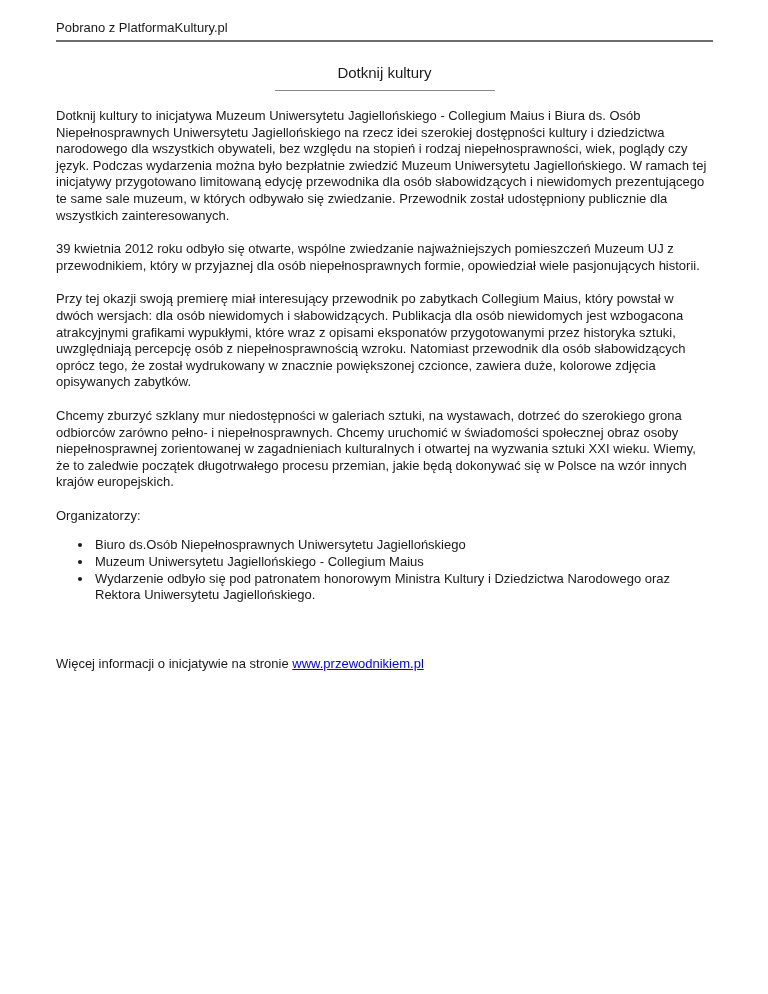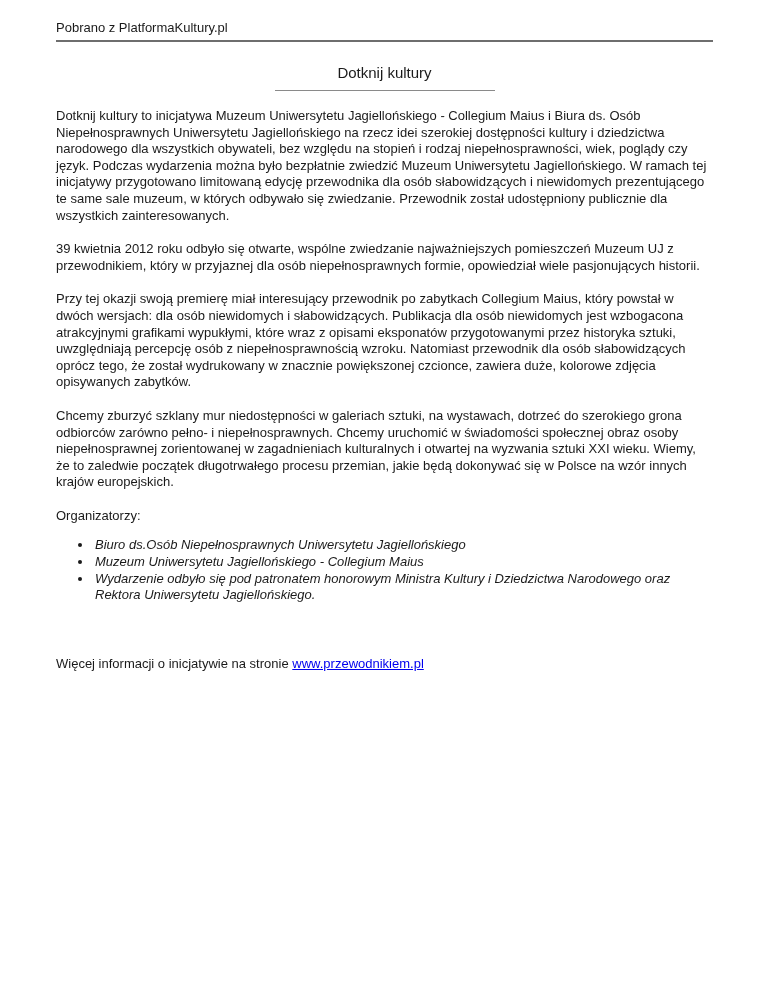--- a/index.html
+++ b/index.html
@@ -51,21 +51,20 @@
   .para{
     font-size:13px;
     line-height:16.6px;
     margin:17px 0 0 0;
   }
   .organizers-list{
     margin:13px 0 0 0;
     padding-left:37px;
     font-size:13px;
     line-height:16.6px;
-    font-style:italic;
   }
   .organizers-list li{
     padding-left:2px;
   }
   .more-info{
     margin-top:52px;
     font-size:13px;
     line-height:16.6px;
   }
   .more-info a{

